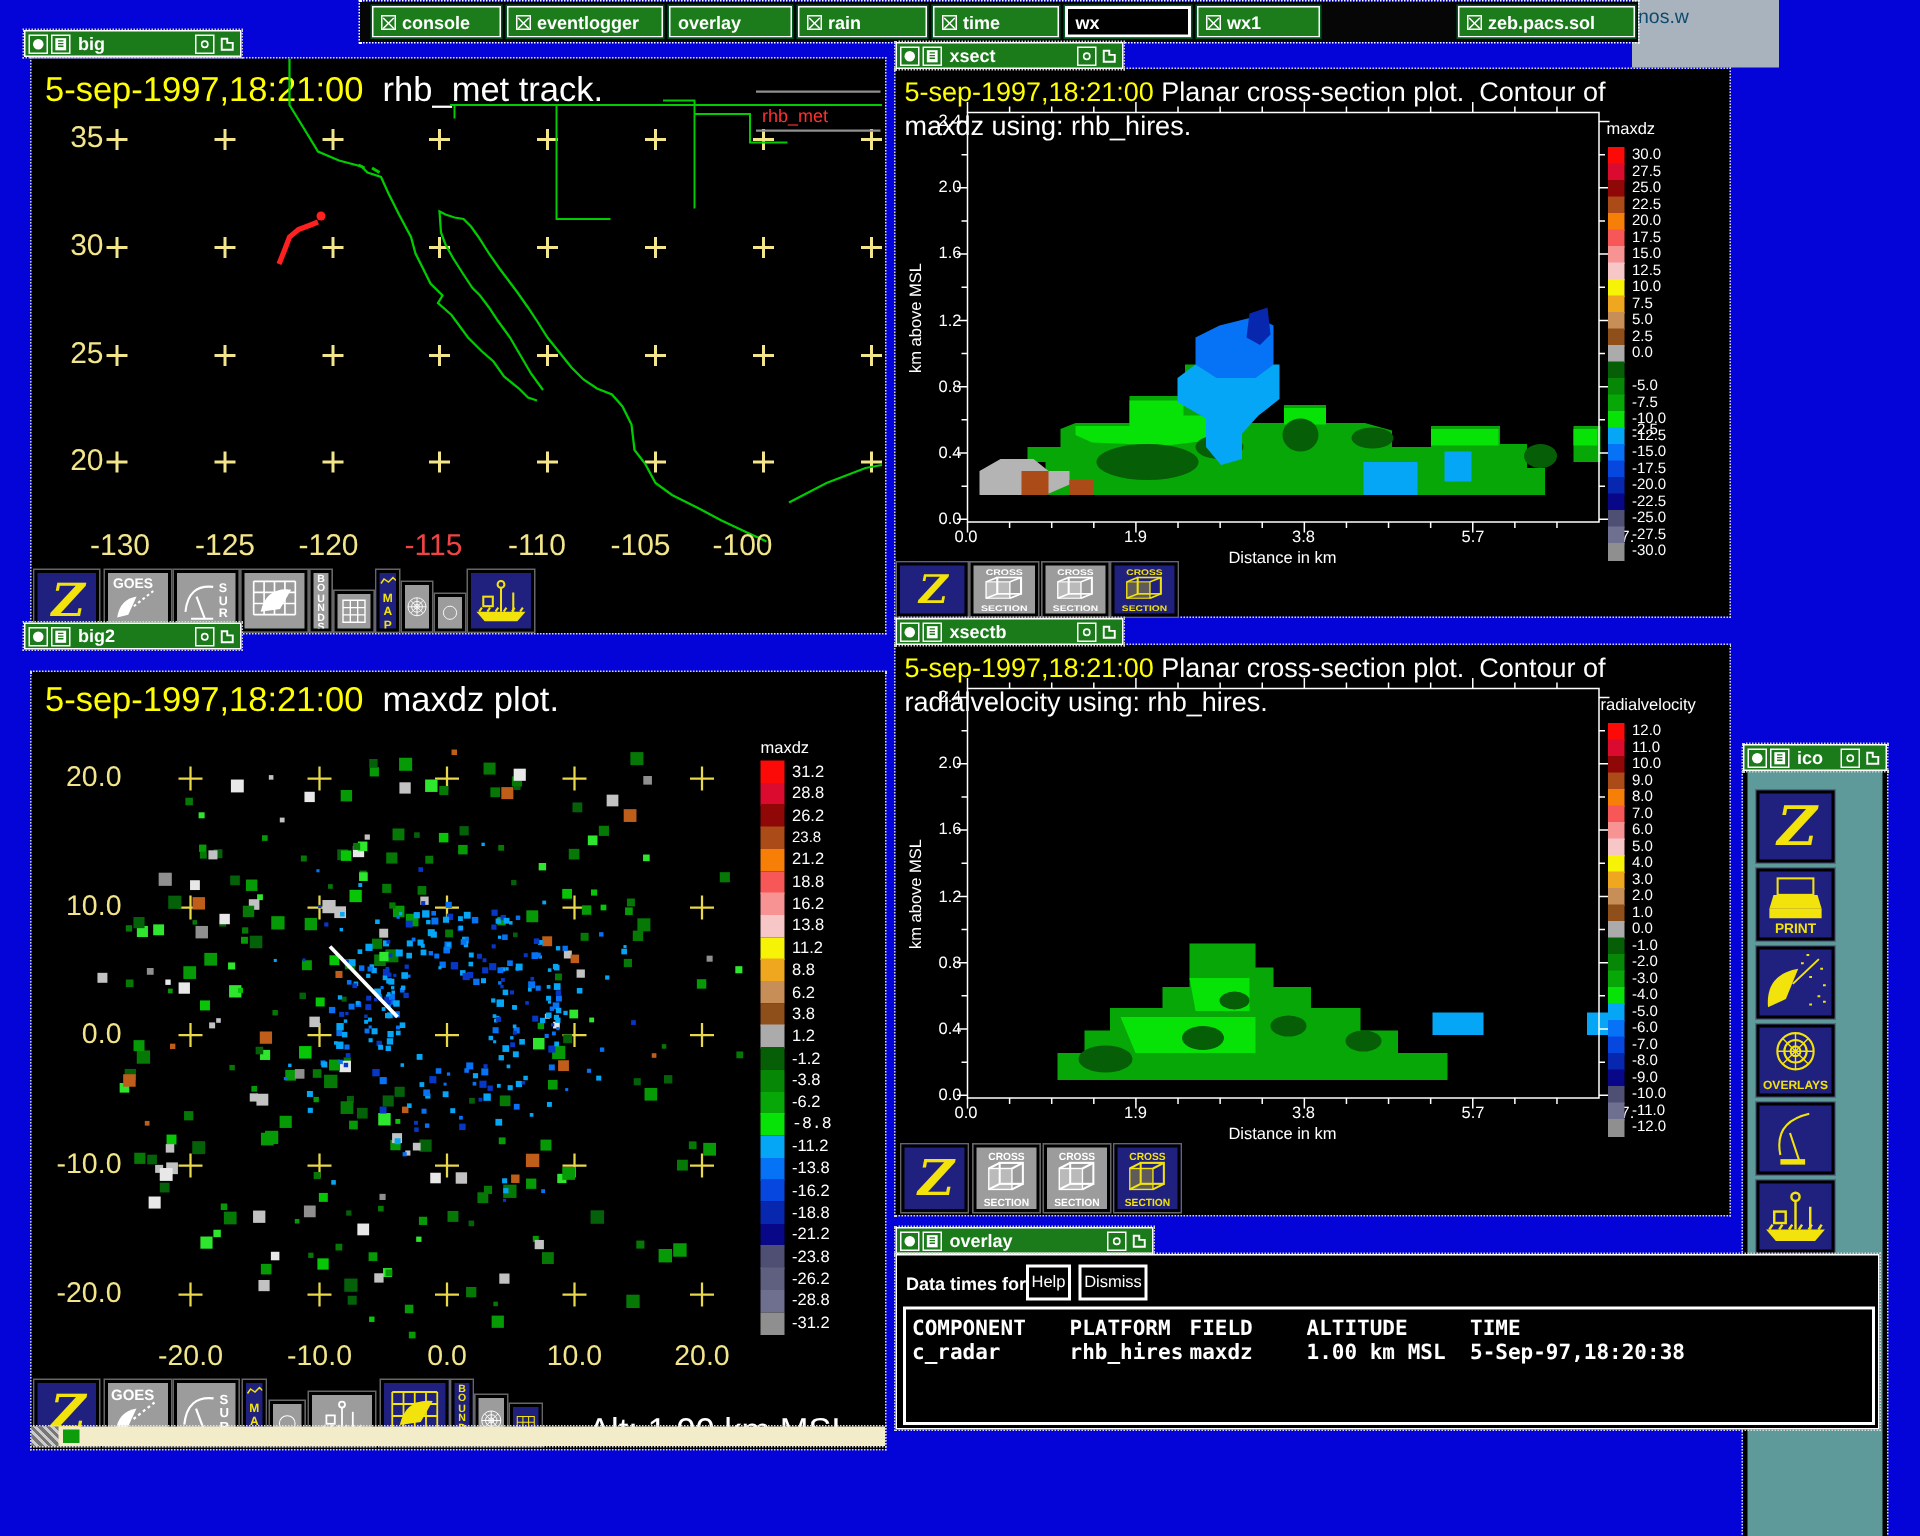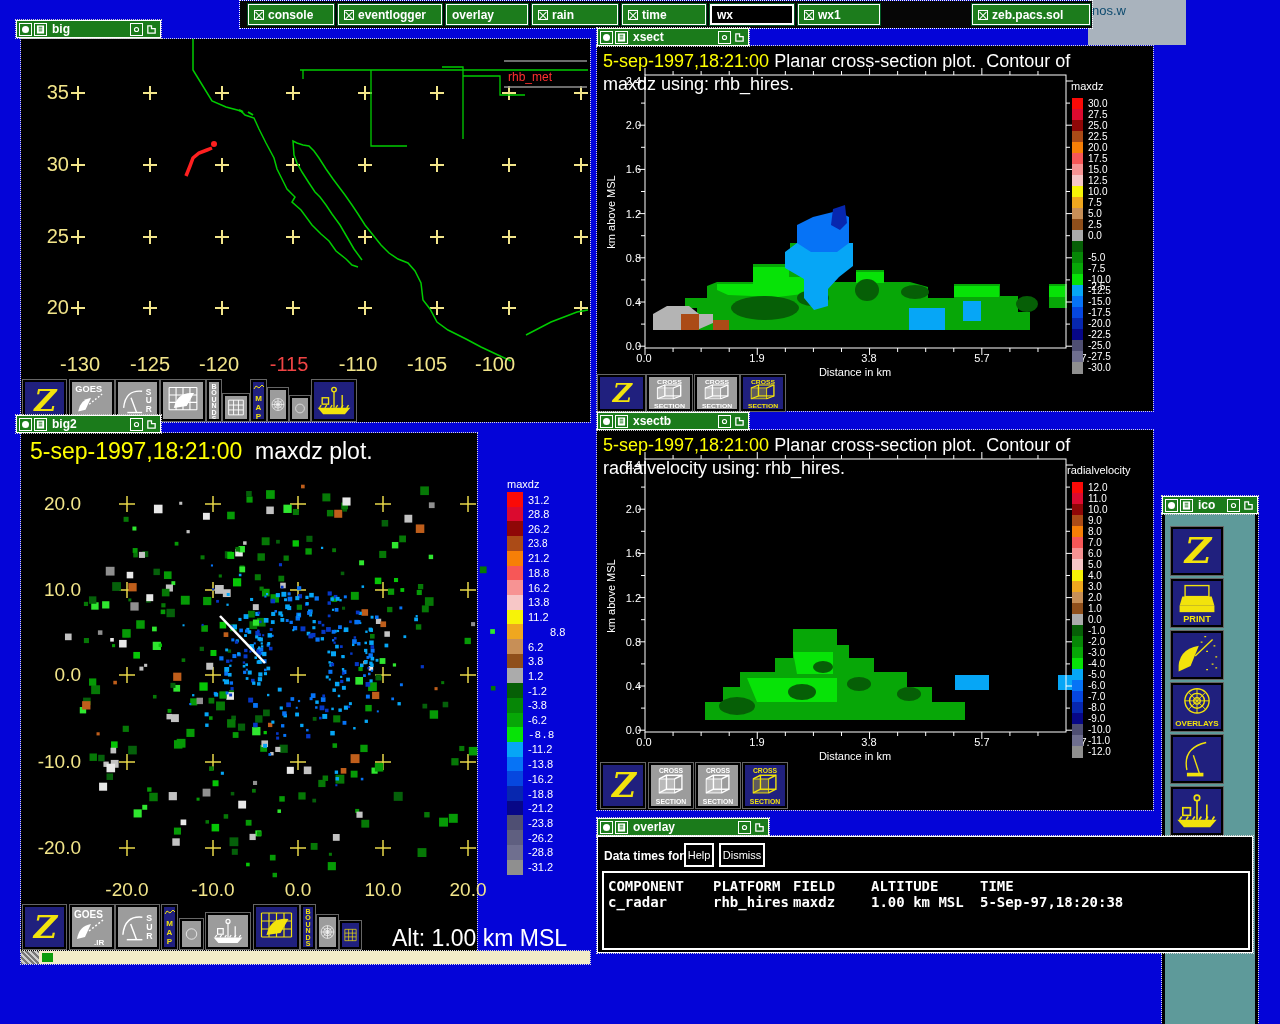--- a/index.html
+++ b/index.html
@@ -67,20 +67,21 @@
         <span class="cbx"></span>
         <span>wx2</span>
       </div>
       <div class="mb-btn" style="position: absolute; left: 732px; width: 118px;">
         <span class="cbx"></span>
         <span>zeb.pacs.sol</span>
       </div>
     </div>
 
   <div class="winbody" id="big-body" style="left:21px;top:39px;width:569px;height:383px">
+    <div class="ptitle" style="left:9px;top:7px"><span class="ty">5-sep-1997,18:21:00</span><span class="tw">  rhb_met track.</span></div>
   <div class="icon-btn" style="position: absolute; left: 2px; top: 341px; width: 43px; height: 41px; background: rgb(32, 32, 126);">
         <svg viewBox="0 0 40 40" width="100%" height="100%" preserveAspectRatio="xMidYMid meet">
           <text x="21" y="31" font-family="DejaVu Serif, serif" font-style="italic" font-weight="bold" font-size="33" fill="#F2E30C" text-anchor="middle">Z</text>
         </svg>
       </div>
       <div class="icon-btn" style="position: absolute; left: 49px; top: 341px; width: 44px; height: 41px; background: rgb(156, 156, 156);">
         <svg viewBox="0 0 40 40" width="100%" height="100%">
           <text x="2" y="11" font-size="10" font-weight="bold" fill="#FFFFFF">GOES</text>
           <path d="M5,32 Q7,19 19,17 L13,30 z" fill="#FFFFFF"></path>
           <line x1="17" y1="24" x2="31" y2="13" stroke="#FFFFFF" fill="none" stroke-width="1.5" stroke-dasharray="2,2"></line>
@@ -187,21 +188,21 @@
           <circle cx="5" cy="5" r="2.3" fill="none" stroke="#fff" stroke-width="1.2"></circle>
         </svg>
       </div>
       <div class="wt-btn" style="border: none;">
         <svg viewBox="0 0 12 12" style="position:static;width:11px;height:11px">
           <path d="M2,2 V10 H10 V5 H6 V2 Z" stroke="#fff" stroke-width="1.4" fill="none"></path>
         </svg>
       </div>
     </div>
 
-  <div class="winbody" id="big2-body" style="left:21px;top:433px;width:456px;height:518px">
+  <div class="winbody" id="big2-body" style="left:21px;top:448px;width:569px;height:518px">
     <div class="ptitle" style="left:9px;top:5px"><span class="ty">5-sep-1997,18:21:00</span><span class="tw">  maxdz plot.</span></div>
     <div class="abs" style="left:371px;top:492px;font-size:23px;color:#fff;white-space:nowrap">Alt: 1.00 km MSL</div>
   <div class="icon-btn" style="position: absolute; left: 2px; top: 472px; width: 43px; height: 44px; background: rgb(32, 32, 126);">
         <svg viewBox="0 0 40 40" width="100%" height="100%" preserveAspectRatio="xMidYMid meet">
           <text x="21" y="31" font-family="DejaVu Serif, serif" font-style="italic" font-weight="bold" font-size="33" fill="#F2E30C" text-anchor="middle">Z</text>
         </svg>
       </div>
       <div class="icon-btn" style="position: absolute; left: 49px; top: 472px; width: 44px; height: 44px; background: rgb(156, 156, 156);">
         <svg viewBox="0 0 40 40" width="100%" height="100%">
           <text x="2" y="11" font-size="10" font-weight="bold" fill="#FFFFFF">GOES</text>
@@ -847,21 +848,21 @@
       <div style="position: absolute; left: 507px; top: 119.3px; color: rgb(255, 255, 255); font-size: 11px;">21.2</div>
       <div style="position: absolute; left: 486px; top: 132.5px; width: 16px; height: 15.2px; background: rgb(247, 87, 87);"></div>
       <div style="position: absolute; left: 507px; top: 134px; color: rgb(255, 255, 255); font-size: 11px;">18.8</div>
       <div style="position: absolute; left: 486px; top: 147.2px; width: 16px; height: 15.2px; background: rgb(247, 147, 147);"></div>
       <div style="position: absolute; left: 507px; top: 148.7px; color: rgb(255, 255, 255); font-size: 11px;">16.2</div>
       <div style="position: absolute; left: 486px; top: 161.9px; width: 16px; height: 15.2px; background: rgb(247, 199, 199);"></div>
       <div style="position: absolute; left: 507px; top: 163.4px; color: rgb(255, 255, 255); font-size: 11px;">13.8</div>
       <div style="position: absolute; left: 486px; top: 176.6px; width: 16px; height: 15.2px; background: rgb(247, 243, 7);"></div>
       <div style="position: absolute; left: 507px; top: 178.1px; color: rgb(255, 255, 255); font-size: 11px;">11.2</div>
       <div style="position: absolute; left: 486px; top: 191.3px; width: 16px; height: 15.2px; background: rgb(239, 167, 31);"></div>
-      <div style="position: absolute; left: 507px; top: 192.8px; color: rgb(255, 255, 255); font-size: 11px; margin-left: 22px;">8.8</div>
+      <div style="position: absolute; left: 507px; top: 192.8px; color: rgb(255, 255, 255); font-size: 11px;">8.8</div>
       <div style="position: absolute; left: 486px; top: 206px; width: 16px; height: 15.2px; background: rgb(199, 143, 87);"></div>
       <div style="position: absolute; left: 507px; top: 207.5px; color: rgb(255, 255, 255); font-size: 11px;">6.2</div>
       <div style="position: absolute; left: 486px; top: 220.7px; width: 16px; height: 15.2px; background: rgb(143, 79, 27);"></div>
       <div style="position: absolute; left: 507px; top: 222.2px; color: rgb(255, 255, 255); font-size: 11px;">3.8</div>
       <div style="position: absolute; left: 486px; top: 235.4px; width: 16px; height: 15.2px; background: rgb(171, 171, 171);"></div>
       <div style="position: absolute; left: 507px; top: 236.9px; color: rgb(255, 255, 255); font-size: 11px;">1.2</div>
       <div style="position: absolute; left: 486px; top: 250.1px; width: 16px; height: 15.2px; background: rgb(6, 95, 6);"></div>
       <div style="position: absolute; left: 507px; top: 251.6px; color: rgb(255, 255, 255); font-size: 11px;">-1.2</div>
       <div style="position: absolute; left: 486px; top: 264.8px; width: 16px; height: 15.2px; background: rgb(6, 135, 6);"></div>
       <div style="position: absolute; left: 507px; top: 266.3px; color: rgb(255, 255, 255); font-size: 11px;">-3.8</div>

